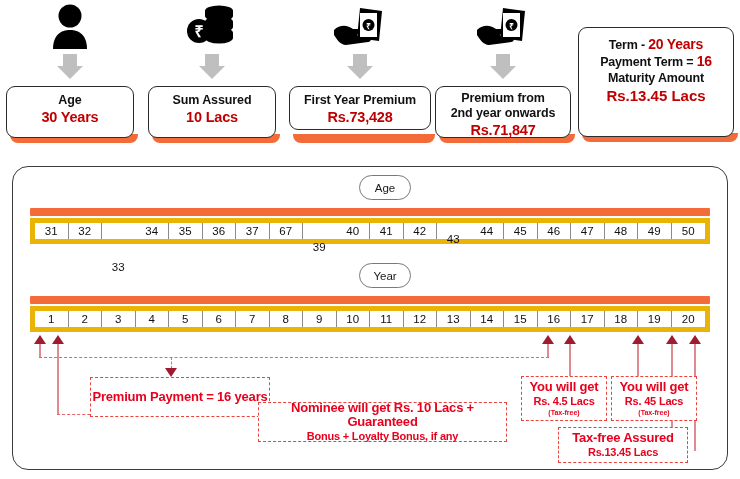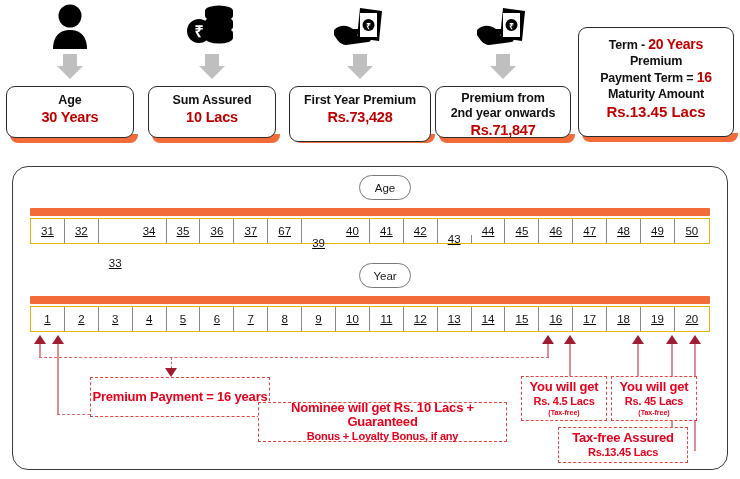--- a/index.html
+++ b/index.html
@@ -125,24 +125,23 @@
   .orange-bar {
     position: absolute;
     height: 8px;
     background: #F26B38;
     border-radius: 1px;
   }
   .scale-row {
     position: absolute;
     display: flex;
     box-sizing: border-box;
-    border: 1px solid #eab308;
+    border: 5px solid #eab308;
     background: #fff;
     height: 26px;
-    text-decoration: underline;
   }
   .scale-cell {
     box-sizing: border-box;
     border-right: 1px solid #8a8a8a;
     font-size: 11.5px;
     color: #111;
     display: flex;
     align-items: center;
     justify-content: center;
     background: #fff;
@@ -285,21 +284,21 @@
         <circle cx="36.5" cy="21" r="6" fill="#000"></circle>
         <text x="36.5" y="25" font-family="'Liberation Sans',sans-serif" font-size="8" font-weight="bold" fill="#fff" text-anchor="middle">₹</text>
       </svg>
     </div>
     <div style="margin-top:2px;">
       <div class="arrow-stem"></div>
       <div class="arrow-head"></div>
     </div>
     <div style="position:relative; margin-top:7px;">
       <div class="card-shadow" style="top:48px;"></div>
-      <div class="info-card" style="height:56px;">
+      <div class="info-card" style="height:44px;">
         <div class="card-title">First Year Premium</div>
         <div class="card-value">Rs.73,428</div>
       </div>
     </div>
   </div>
 
   <div class="card-col" style="left:435px; width:136px;">
     <div class="icon-wrap">
       <svg width="56" height="44" viewBox="0 0 56 44" aria-hidden="true">
         <g fill="#000">
@@ -325,21 +324,20 @@
     </div>
   </div>
 
   <div class="card-col" style="left:578px; width:156px; top:27px;">
     <div style="position:relative;">
       <div class="card-shadow" style="top:106px;"></div>
       <div class="info-card" style="height:110px; padding-top:8px;">
         <div class="term-line">
           <span>Term  - </span><span class="red">20 Years</span>
         </div>
-        <div class="term-line">Premium</div>
         <div class="term-line">
           <span>Payment Term = </span><span class="red">16</span>
         </div>
         <div class="term-line">Maturity Amount</div>
         <div class="term-value">Rs.13.45 Lacs</div>
       </div>
     </div>
   </div>
 </div>
 

